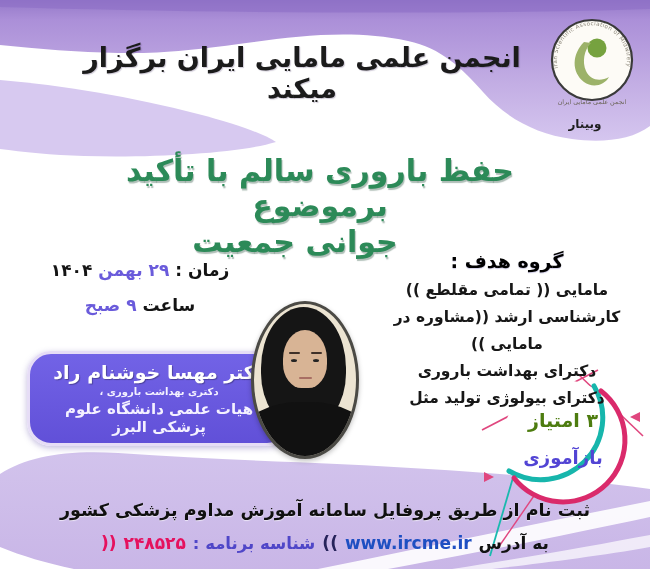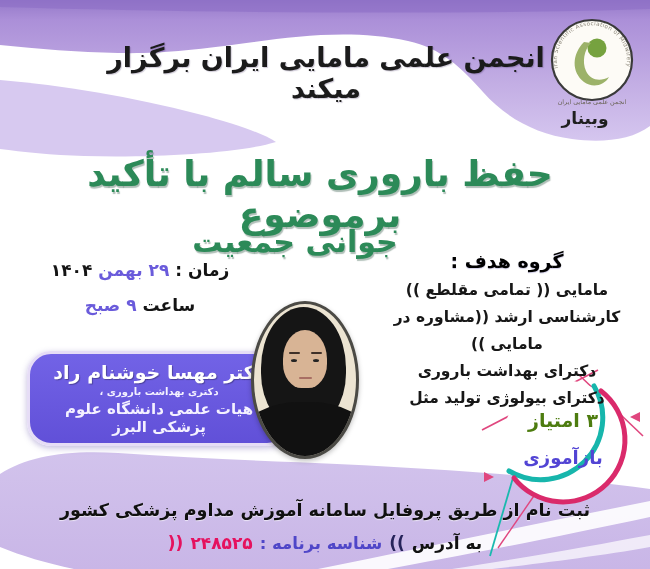--- a/index.html
+++ b/index.html
@@ -4,26 +4,26 @@
 <style>
   html,body{margin:0;padding:0;background:#fff;}
   .canvas{position:relative;width:650px;height:569px;overflow:hidden;background:#fff;
           font-family:"DejaVu Sans",sans-serif;}
   .abs{position:absolute;}
   svg{display:block;}
   .rtl{direction:rtl;unicode-bidi:embed;}
   .ltr{direction:ltr;unicode-bidi:bidi-override;}
 
   
-  .header-title{left:76px;top:42px;width:500px;text-align:center;font-size:27px;font-weight:bold;
+  .header-title{left:52px;top:42px;width:500px;text-align:center;font-size:27px;font-weight:bold;
                 color:#1b1b1b;direction:rtl;text-shadow:1px 1px 1px rgba(60,40,90,.25);z-index:3;}
 
   
-  .kicker{left:530px;top:108px;width:110px;text-align:center;font-size:17px;font-weight:bold;color:#1f1f1f;z-index:3;}
-  .title1{left:75px;top:153px;width:490px;text-align:center;font-size:36px;font-weight:bold;
+  .kicker{left:530px;top:117px;width:110px;text-align:center;font-size:12px;font-weight:bold;color:#1f1f1f;z-index:3;}
+  .title1{left:75px;top:153px;width:490px;text-align:center;font-size:30px;font-weight:bold;
           color:#2c8a58;direction:rtl;text-shadow:1px 2px 1px rgba(25,70,50,.35);z-index:3;}
   .title2{left:95px;top:224px;width:400px;text-align:center;font-size:30px;font-weight:bold;
           color:#2c8a58;direction:rtl;text-shadow:1px 2px 1px rgba(25,70,50,.35);z-index:3;}
 
   
   .schedule{left:35px;top:260px;width:210px;z-index:3;}
   .sched-row{display:flex;flex-direction:row-reverse;justify-content:center;align-items:baseline;
              gap:6px;font-size:17px;font-weight:bold;color:#141414;height:28px;}
   .sched-row + .sched-row{margin-top:7px;}
   .purple-txt{color:#6a5bdb;}
@@ -168,19 +168,20 @@
     <path d="M121,23 A62,62 0 1 1 34,110" fill="none" stroke="#da2a6b" stroke-width="5" stroke-linecap="round"></path>
     <path d="M4,104 L14,109 L4,114 Z" fill="#e0467e"></path>
     <path d="M160,44 L150,49 L160,54 Z" fill="#e0467e"></path>
   </svg>
   <div class="abs badge-l1">۳ امتیاز</div>
   <div class="abs badge-l2">بازآموزی</div>
 
   <div class="abs footer1">ثبت نام از طریق پروفایل سامانه آموزش مداوم پزشکی کشور</div>
   <div class="abs footer2">
     <span class="addr rtl">به آدرس</span>
+    <span class="url ltr">www.ircme.ir</span>
     <span class="paren-open ltr">((</span>
     <span class="plabel rtl">شناسه برنامه :</span>
     <span class="pid ltr">۲۴۸۵۲۵</span>
     <span class="paren-close ltr">))</span>
   </div>
 
 </div>
 
 </body></html>

